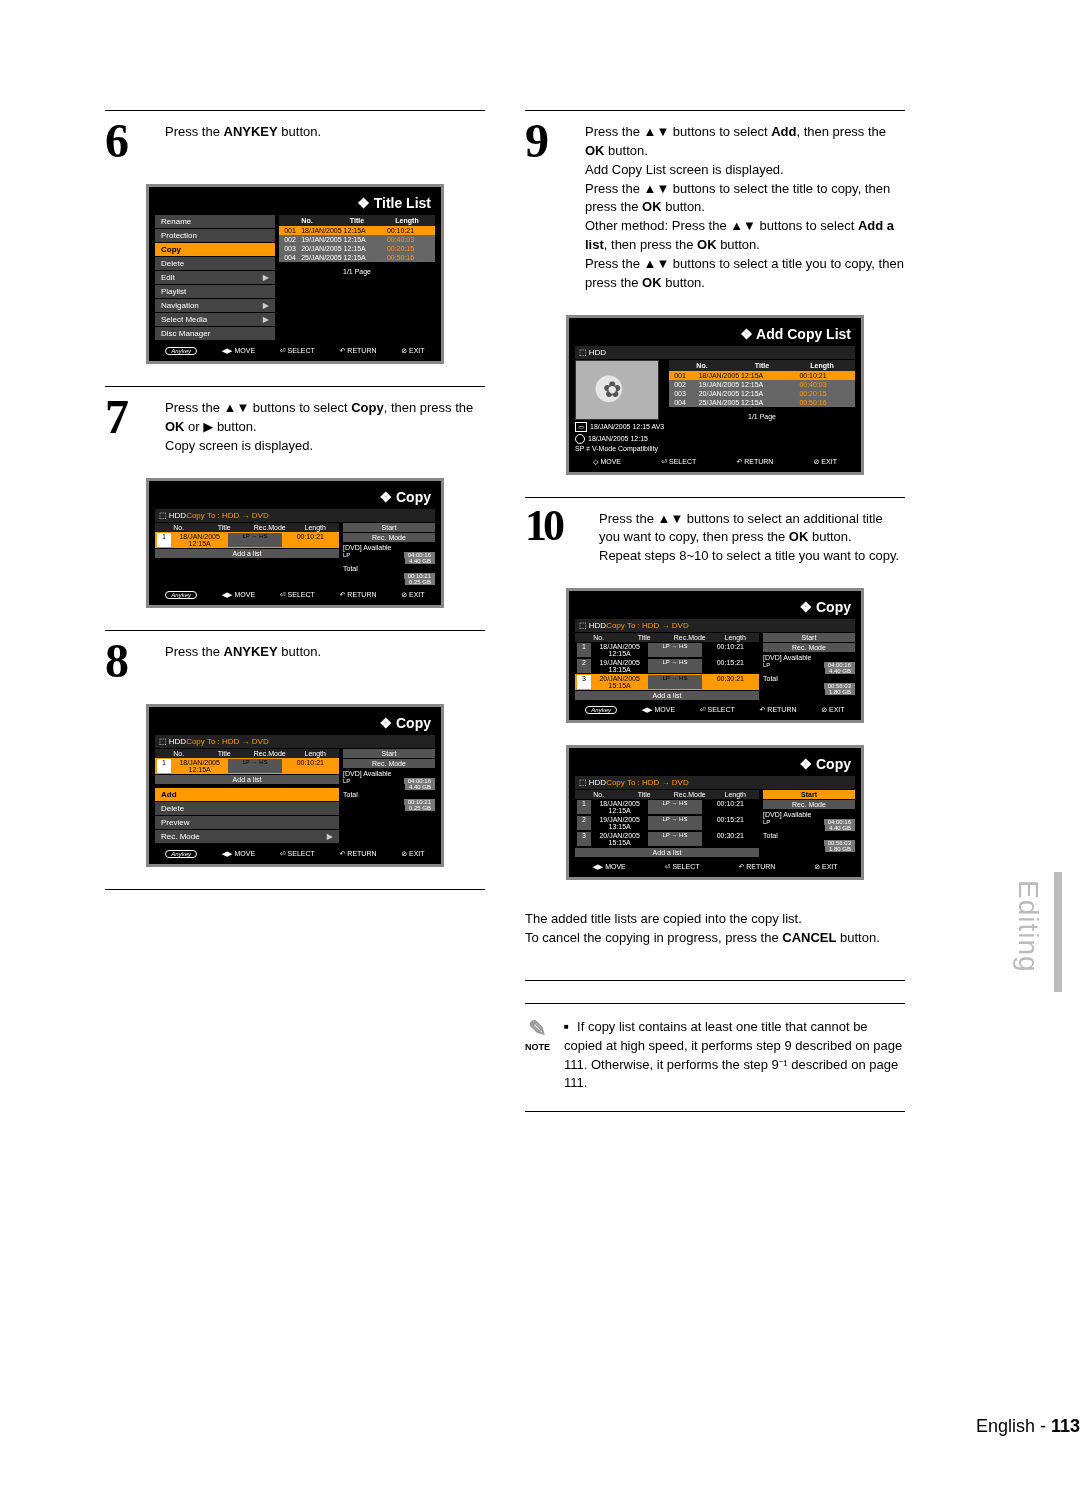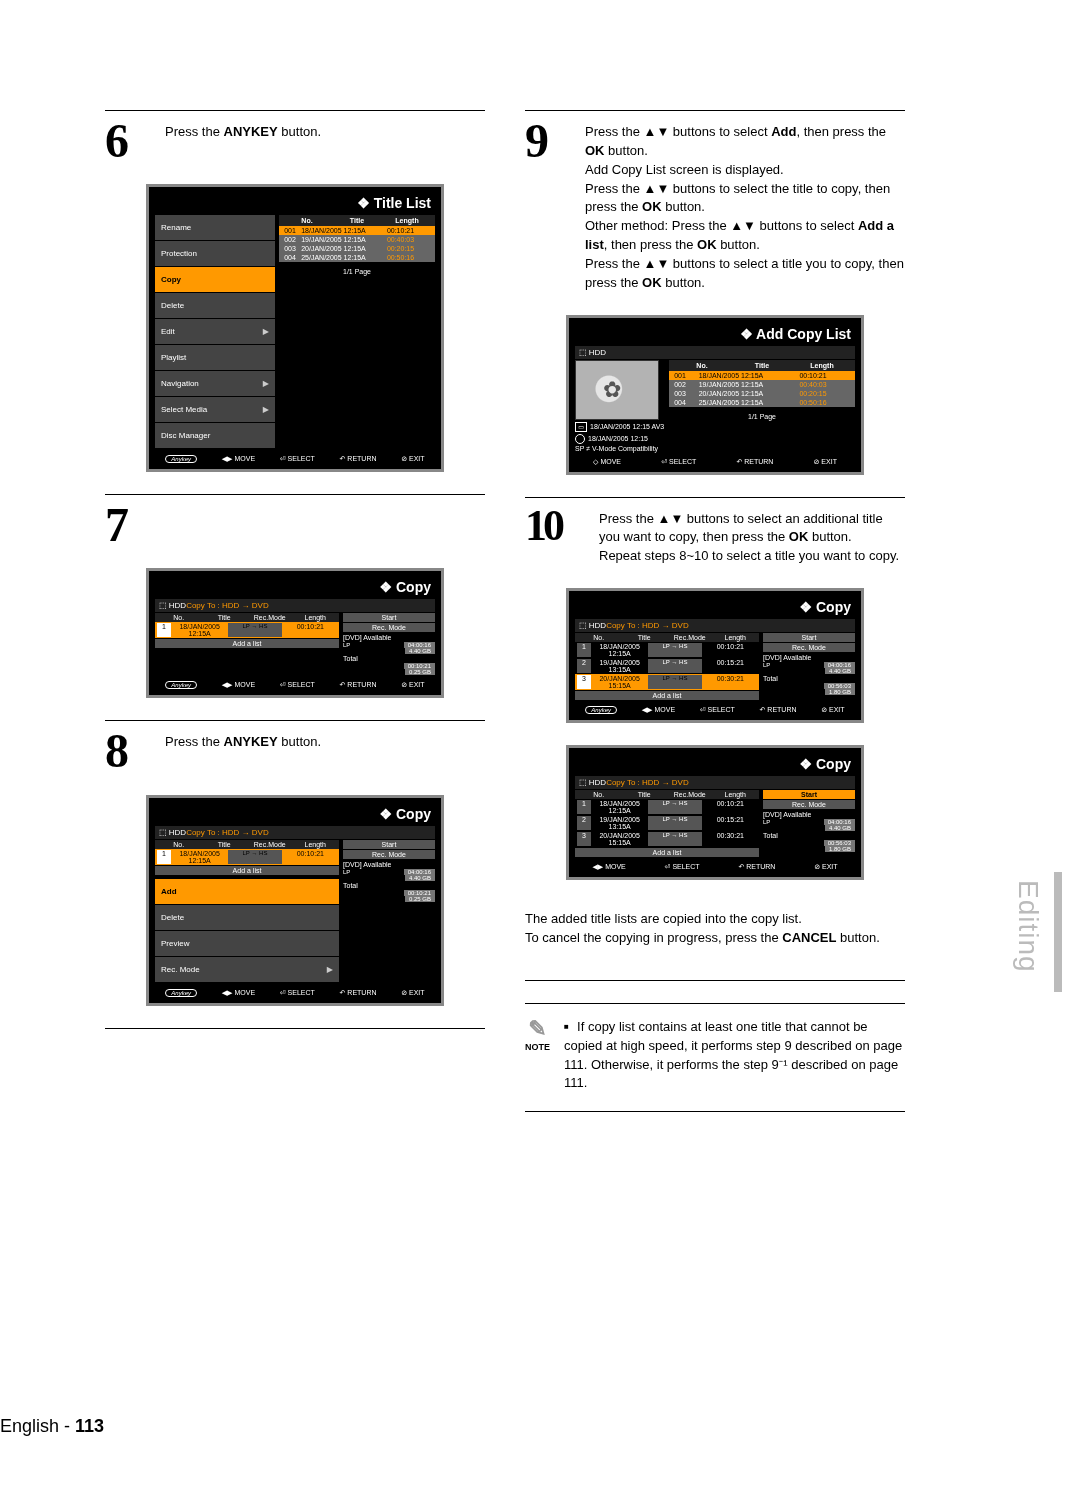--- a/index.html
+++ b/index.html
@@ -63,21 +63,21 @@
     color: #fff;
   }
   .ui-title-row:before { content: "❖ "; }
   .ui-body { display: flex; gap: 4px; }
   .ui-left {
     flex: 1;
   }
   .ui-right { flex: 1.3; }
   .menu-item {
     background: #444;
-    padding: 8px 6px;
+    padding: 2px 6px;
     margin-bottom: 1px;
     font-size: 8px;
     display: flex;
     justify-content: space-between;
   }
   .menu-item.hl { background: #ff9900; color: #000; font-weight: bold; }
   .menu-item .arrow { color: #ccc; font-size: 8px; }
   .table-head {
     display: flex;
     background: #222;
@@ -198,21 +198,21 @@
     right: 18px;
     top: 872px;
     width: 8px;
     height: 120px;
     background: #bbb;
   }
   .footer {
     position: absolute;
     bottom: 50px;
     width: 100%;
-    text-align: left;
+    text-align: right;
     font-size: 18px;
   }
   .footer .en { }
   .footer .pg { font-weight: bold; }
   hr.sep { border: none; border-top: 1px solid #000; margin: 0 0 10px; }
   .post-text { font-size:13px; line-height:1.45; margin: 8px 0 32px; }
 </style>
 </head>
 <body>
 
@@ -295,20 +295,24 @@
         <span class="anykey-pill">Anykey</span>
         <span>◀▶ <span>MOVE</span></span>
         <span>⏎ <span>SELECT</span></span>
         <span>↶ <span>RETURN</span></span>
         <span>⊘ <span>EXIT</span></span>
       </div>
     </div>
 
     <div class="step">
       <div class="step-num">7</div>
+      <div class="step-text">
+        <span>Press the ▲▼ buttons to select </span><b>Copy</b><span>, then press the </span><b>OK</b><span> or ▶ button.</span><br>
+        <span>Copy screen is displayed.</span>
+      </div>
     </div>
 
     <div class="ui-card">
       <div class="ui-title-row">Copy</div>
       <div class="copy-head">
           <span>⬚ <span>HDD</span></span>
           <span class="copyto">Copy To : HDD → DVD</span>
         </div>
       <div class="copy-grid">
         <div class="copy-left">

